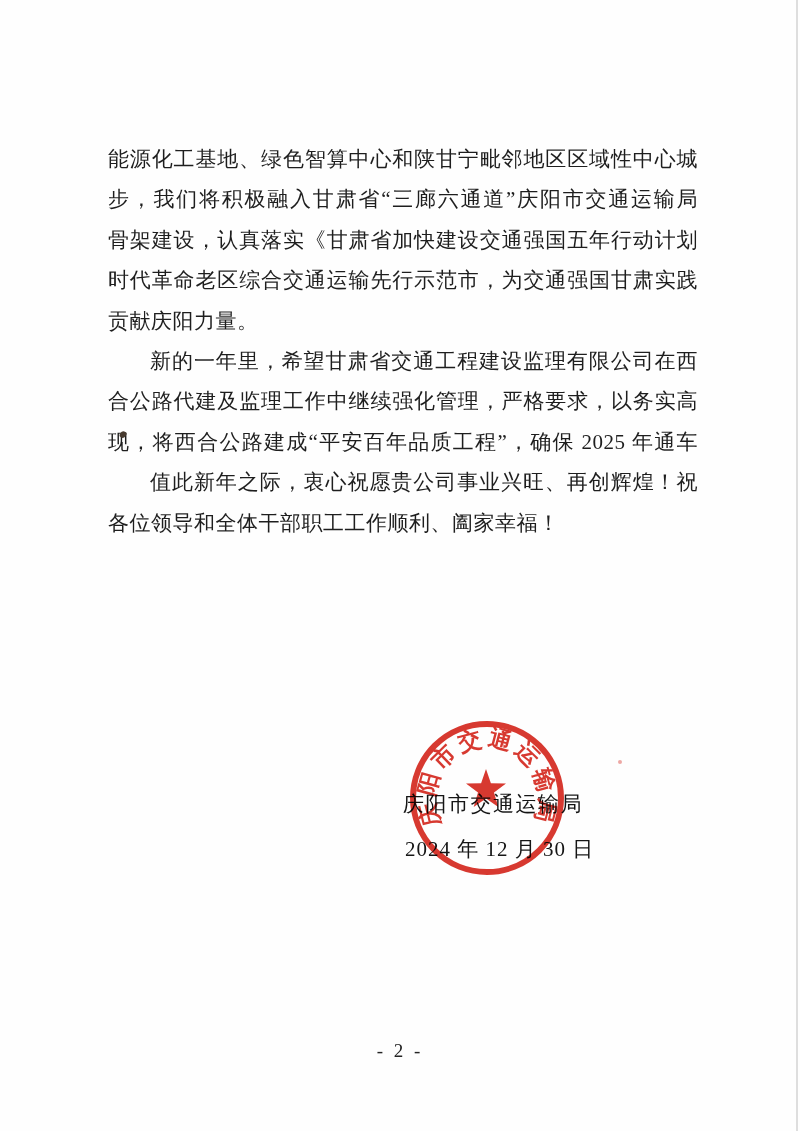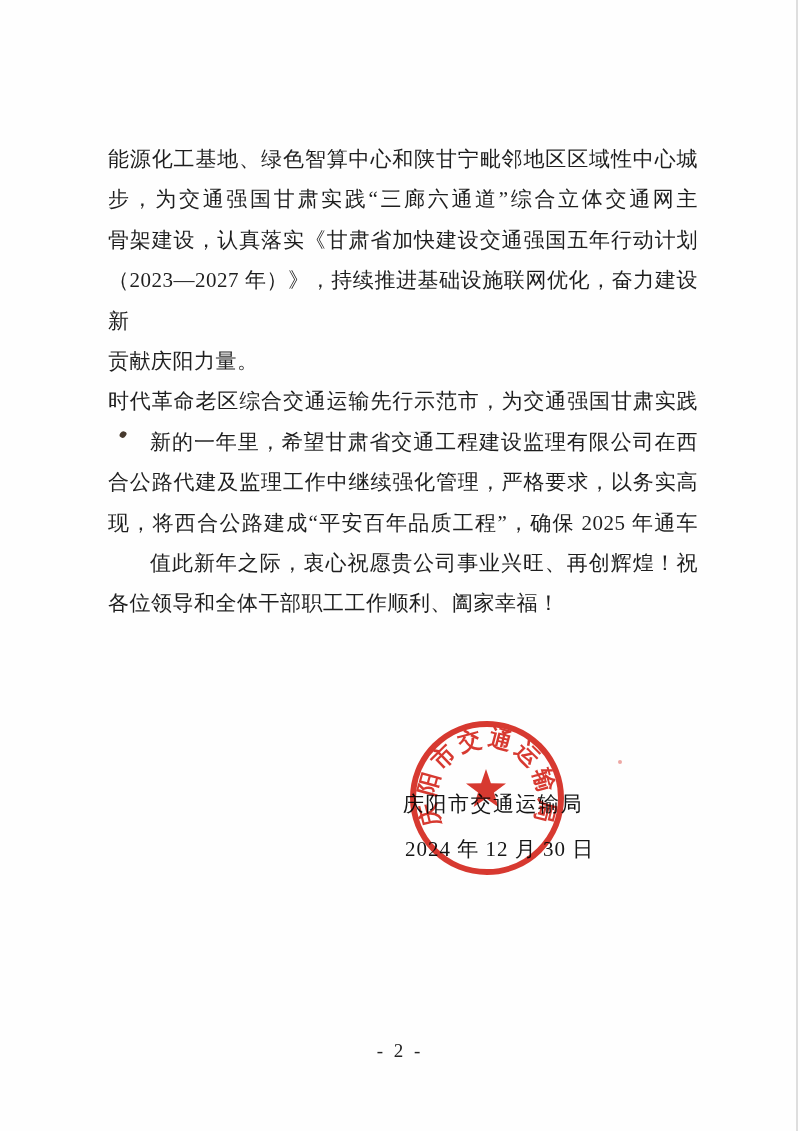--- a/index.html
+++ b/index.html
@@ -85,25 +85,24 @@
     border-radius: 50%;
   }
 </style>
 </head>
 <body>
 
 <div class="page">
 
   <div class="body-text">
     <div class="line full">能源化工基地、绿色智算中心和陕甘宁毗邻地区区域性中心城</div>
-    <div class="line full">步，为交通强国甘肃实践“三廊六通道”综合立体交通网主</div>
+    <div class="line full">步，我们将积极融入甘肃省“三廊六通道”庆阳市交通运输局</div>
     <div class="line full">骨架建设，认真落实《甘肃省加快建设交通强国五年行动计划</div>
-    <div class="line full">（2023—2027 年）》，持续推进基础设施联网优化，奋力建设新</div>
+    <div class="line full">时代革命老区综合交通运输先行示范市，为交通强国甘肃实践</div>
     <div class="line">贡献庆阳力量。</div>
-    <div class="line full">时代革命老区综合交通运输先行示范市，为交通强国甘肃实践</div>
     <div class="line full indent">新的一年里，希望甘肃省交通工程建设监理有限公司在西</div>
     <div class="line full">合公路代建及监理工作中继续强化管理，严格要求，以务实高</div>
     <div class="line full">现，将西合公路建成“平安百年品质工程”，确保 2025 年通车</div>
     <div class="line full indent">值此新年之际，衷心祝愿贵公司事业兴旺、再创辉煌！祝</div>
     <div class="line">各位领导和全体干部职工工作顺利、阖家幸福！</div>
   </div>
 
   <div class="ink-speck"></div>
 
   <div class="sig-org">庆阳市交通运输局</div>

